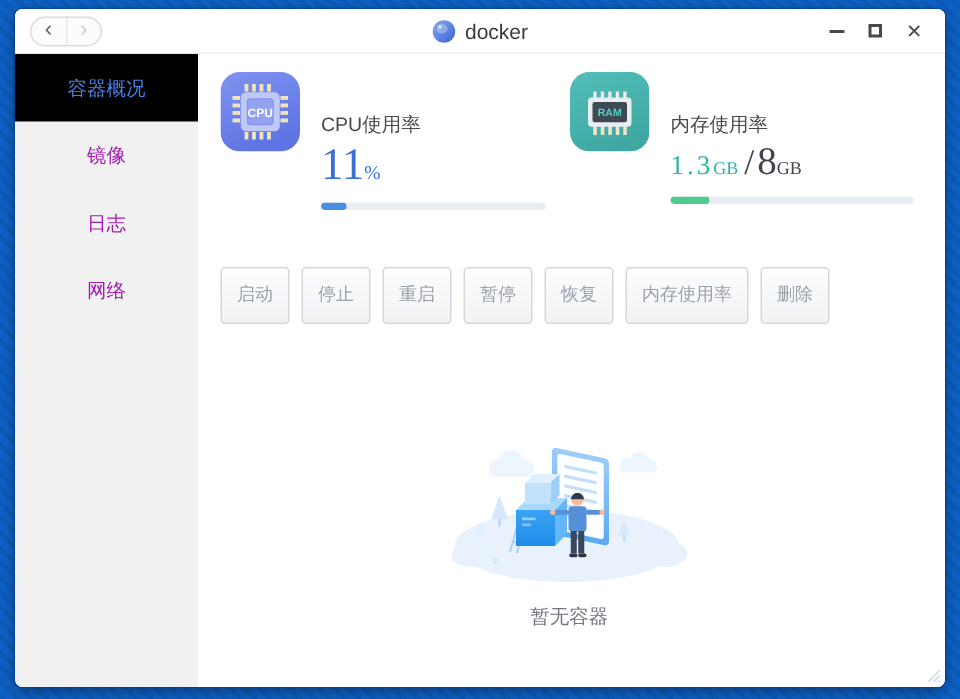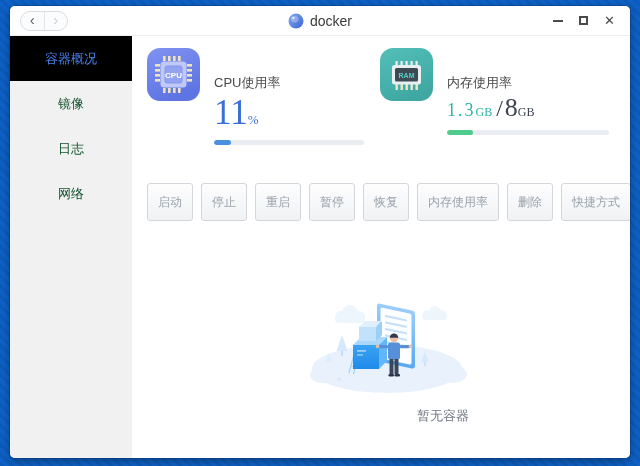--- a/index.html
+++ b/index.html
@@ -25,47 +25,47 @@
   .title-center { position:absolute; left:50%; top:0; height:100%; transform:translateX(-50%); display:flex; align-items:center; gap:6px; }
   .title-text { font-size:14px; color:#3a3a3a; }
   .win-controls { margin-left:auto; margin-right:14px; display:flex; align-items:center; gap:13px; }
   .ctrl { width:13px; height:14px; display:flex; align-items:center; justify-content:center; cursor:pointer; }
   .ctrl-min i { display:block; width:10px; height:2px; background:#4a4a4a; }
   .ctrl-max i { display:block; width:9px; height:9px; border:2px solid #4a4a4a; }
   .ctrl-close { font-size:13px; color:#4a4a4a; }
   
   .wbody { flex:1; display:flex; min-height:0; }
   .sidebar { flex:0 0 122px; width:122px; background:#f1f1f2; }
-  .side-item { height:45px; display:flex; align-items:center; justify-content:center; font-size:13px; color:#14532d; cursor:pointer; }
+  .side-item { height:45px; display:flex; align-items:center; justify-content:center; font-size:13px; color:#a21caf; cursor:pointer; }
   .side-item.active { background:#000000; color:#4a7fe8; }
   .content { flex:1; position:relative; padding:12px 18px 0 15px; display:flex; flex-direction:column; background:#fff; }
   
   .stats-row { display:flex; }
   .stat-card { display:flex; align-items:flex-start; }
   .stat-card.cpu { width:233px; }
   .chip-icon { width:53px; height:53px; flex:0 0 53px; }
   .stat-text { margin-left:14px; padding-top:2px;margin-top:24px; }
   .stat-label { font-size:13px; color:#4a4a4a; }
   .value-line { margin-top:1px; font-family:"Liberation Serif","DejaVu Serif",serif; line-height:1.15; white-space:nowrap; }
-  .v-big-cpu { font-size:35px; color:#3a6fd8; }
+  .v-big-cpu { font-size:30px; color:#3a6fd8; }
   .v-unit-cpu { font-size:13px; color:#3a6fd8; }
   .v-big-mem { font-size:18px; color:#2fb3a6; letter-spacing:2px; }
   .v-unit-mem { font-size:12px; color:#2fb3a6; letter-spacing:0; }
   .v-div { font-size:24px; color:#3f4550; margin:0 2px 0 4px; }
   .v-big-tot { font-size:26px; color:#3f4550; }
   .v-unit-tot { font-size:12px; color:#3f4550; }
   .progress { margin-top:7px; height:5px; border-radius:3px; background:#e9edf2; overflow:hidden; }
   .progress.cpu-bar { width:150px; }
   .progress.mem-bar { width:162px; }
   .progress-fill { height:100%; border-radius:3px; }
   
   .toolbar { margin-top:38px; display:flex; gap:8px; }
   .tbtn { height:38px; padding:0 10px; display:flex; align-items:center; border:1px solid #d3d7dc; border-radius:3px; background:linear-gradient(#fdfdfe,#f0f2f4); color:#9aa2ab; font-size:12px; cursor:pointer; white-space:nowrap; }
   
-  .empty { margin-top:70px; display:flex; flex-direction:column; align-items:flex-end; align-self:center; }
+  .empty { margin-top:70px; display:flex; flex-direction:column; align-items:center; align-self:center; }
   .empty-msg { margin-top:12px; font-size:13px; color:#6e7681; }
   .resize-grip { position:absolute; right:3px; bottom:3px; cursor:nwse-resize; }
 </style>
 </head>
 <body>
 
 <div class="window">
 
   <div class="titlebar">
     <div class="nav-group">
@@ -198,21 +198,20 @@
       </div>
 
       <div class="toolbar">
         <div class="tbtn">启动</div>
         <div class="tbtn">停止</div>
         <div class="tbtn">重启</div>
         <div class="tbtn">暂停</div>
         <div class="tbtn">恢复</div>
         <div class="tbtn">内存使用率</div>
         <div class="tbtn">删除</div>
-        <div class="tbtn">快捷方式</div>
       </div>
 
       <div class="empty">
         <svg width="160" height="104" viewBox="0 0 160 104">
           <defs>
             <linearGradient id="gradDoc" x1="0" y1="0" x2="0" y2="1">
               <stop offset="0" stop-color="#9bcdf8"></stop>
                 <stop offset="1" stop-color="#58a9f2"></stop>
             </linearGradient>
             <linearGradient id="gradBox" x1="0" y1="0" x2="0" y2="1">

